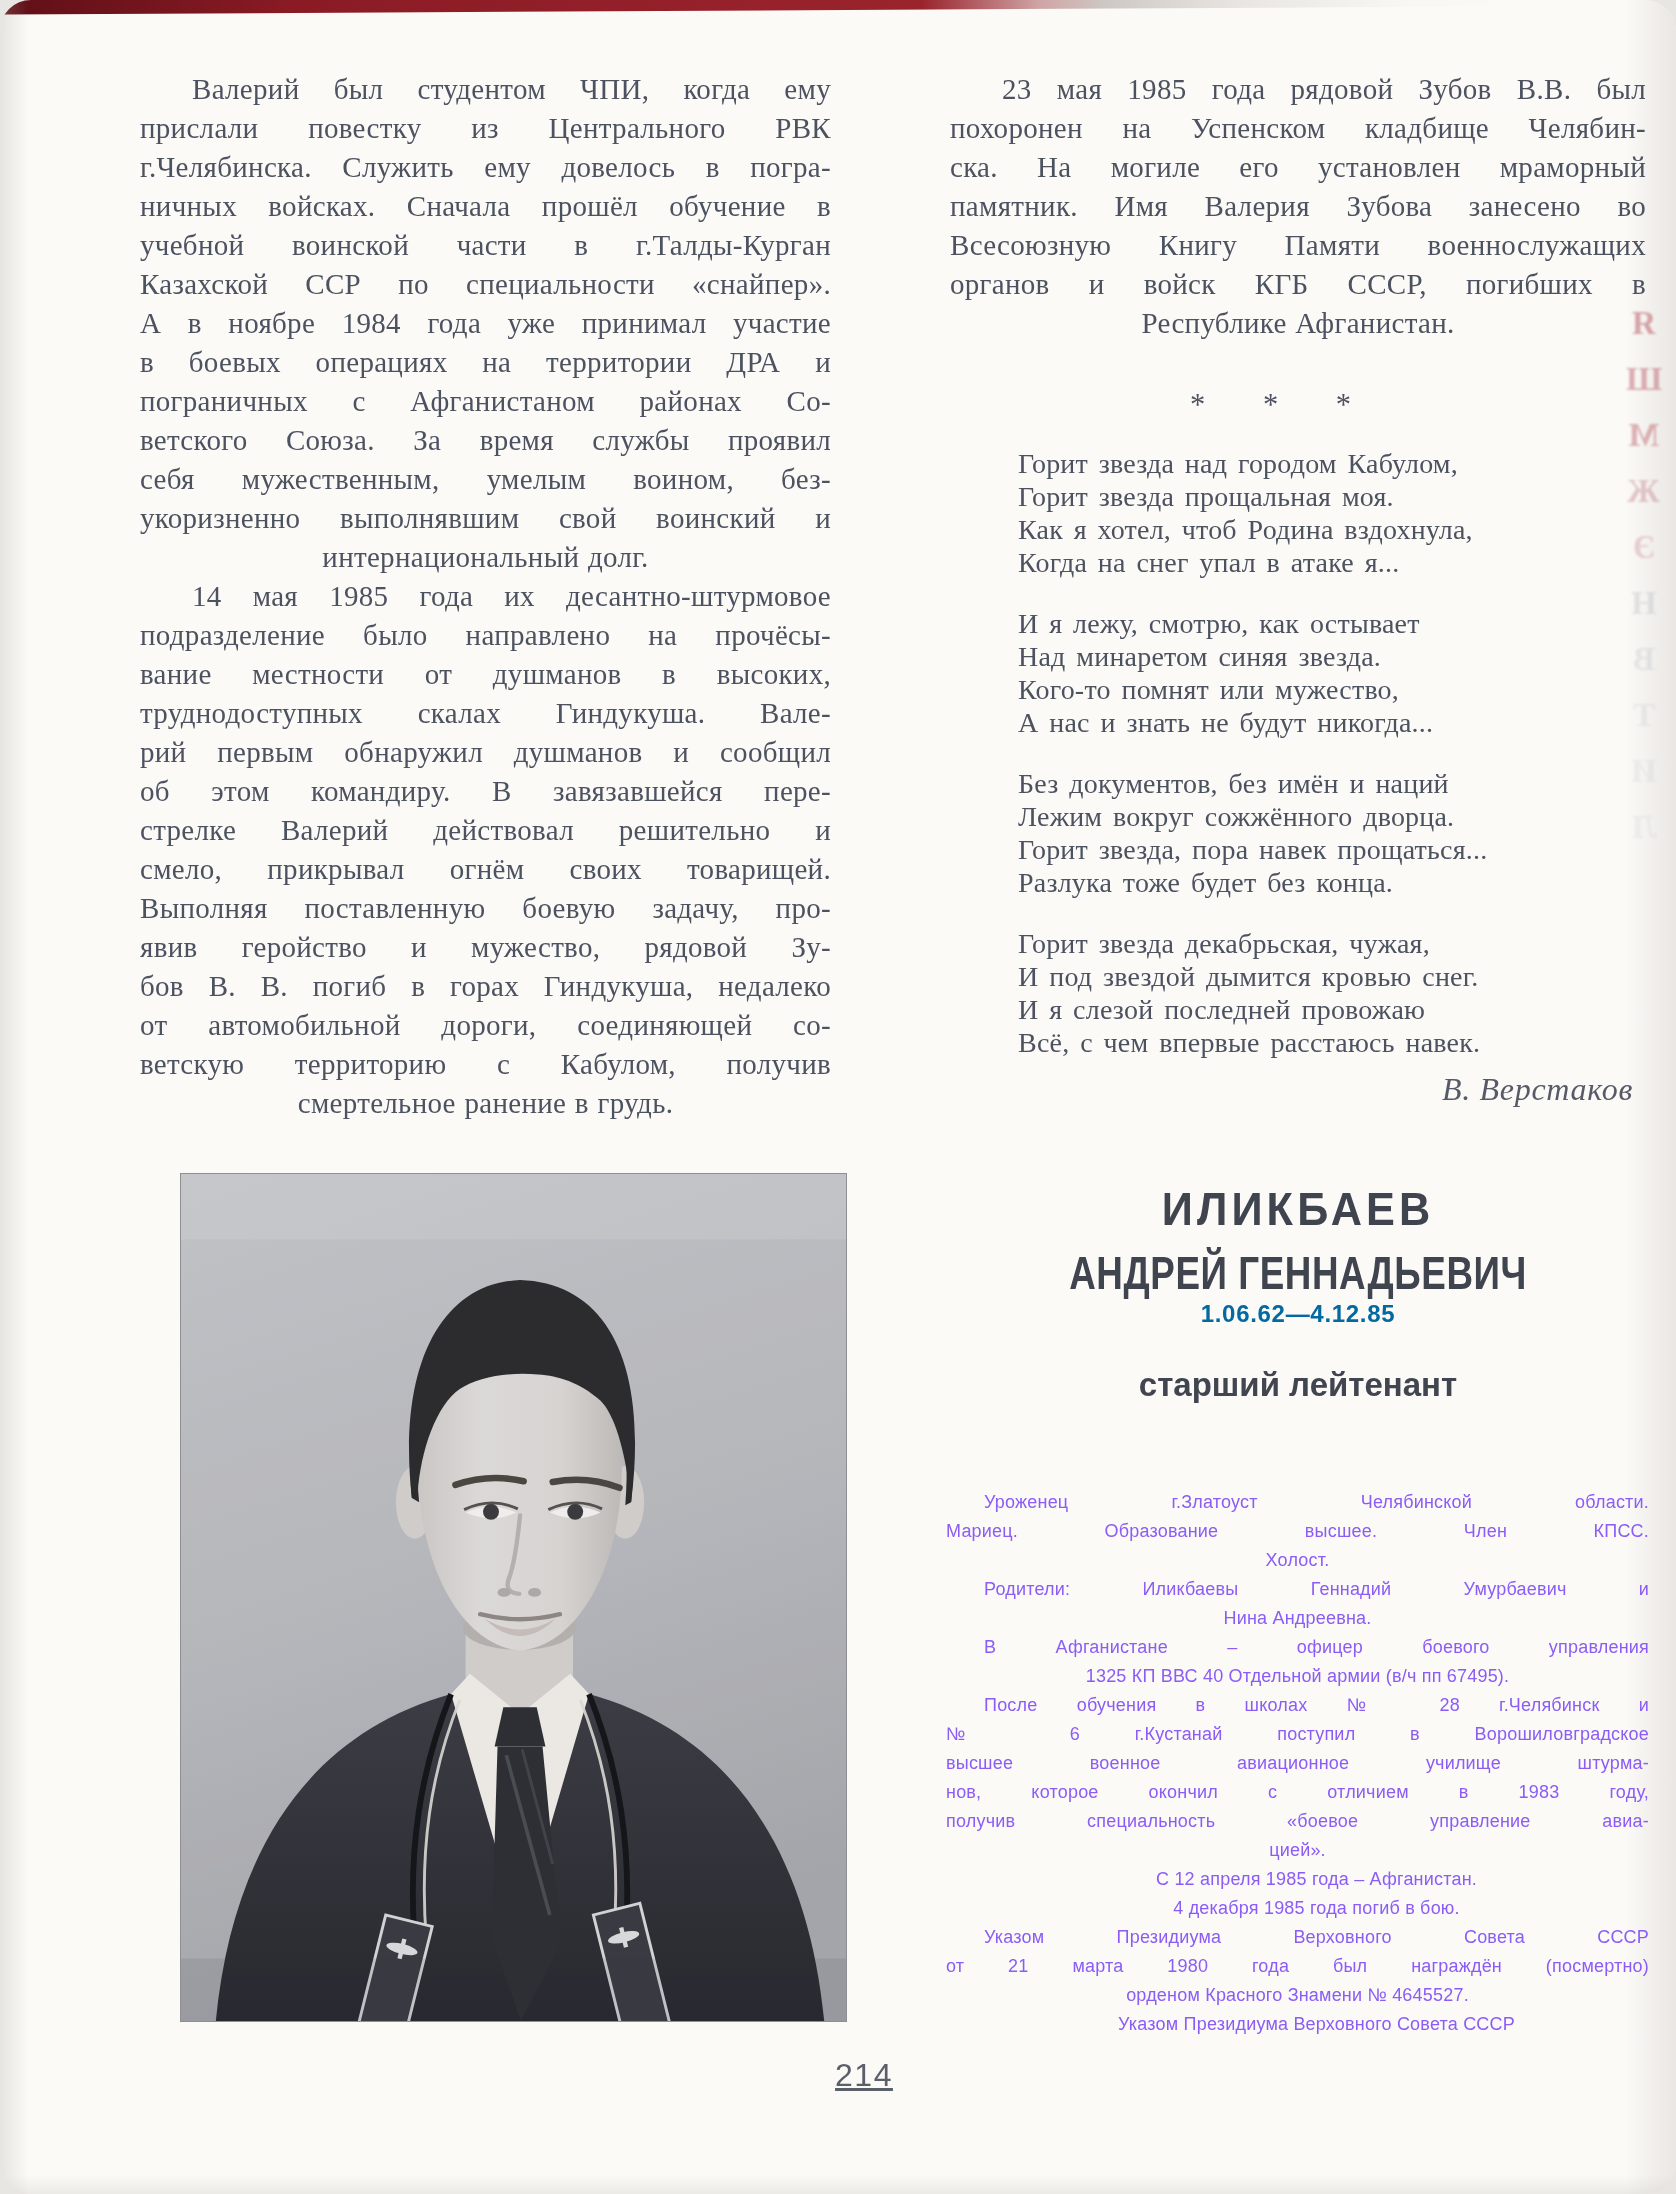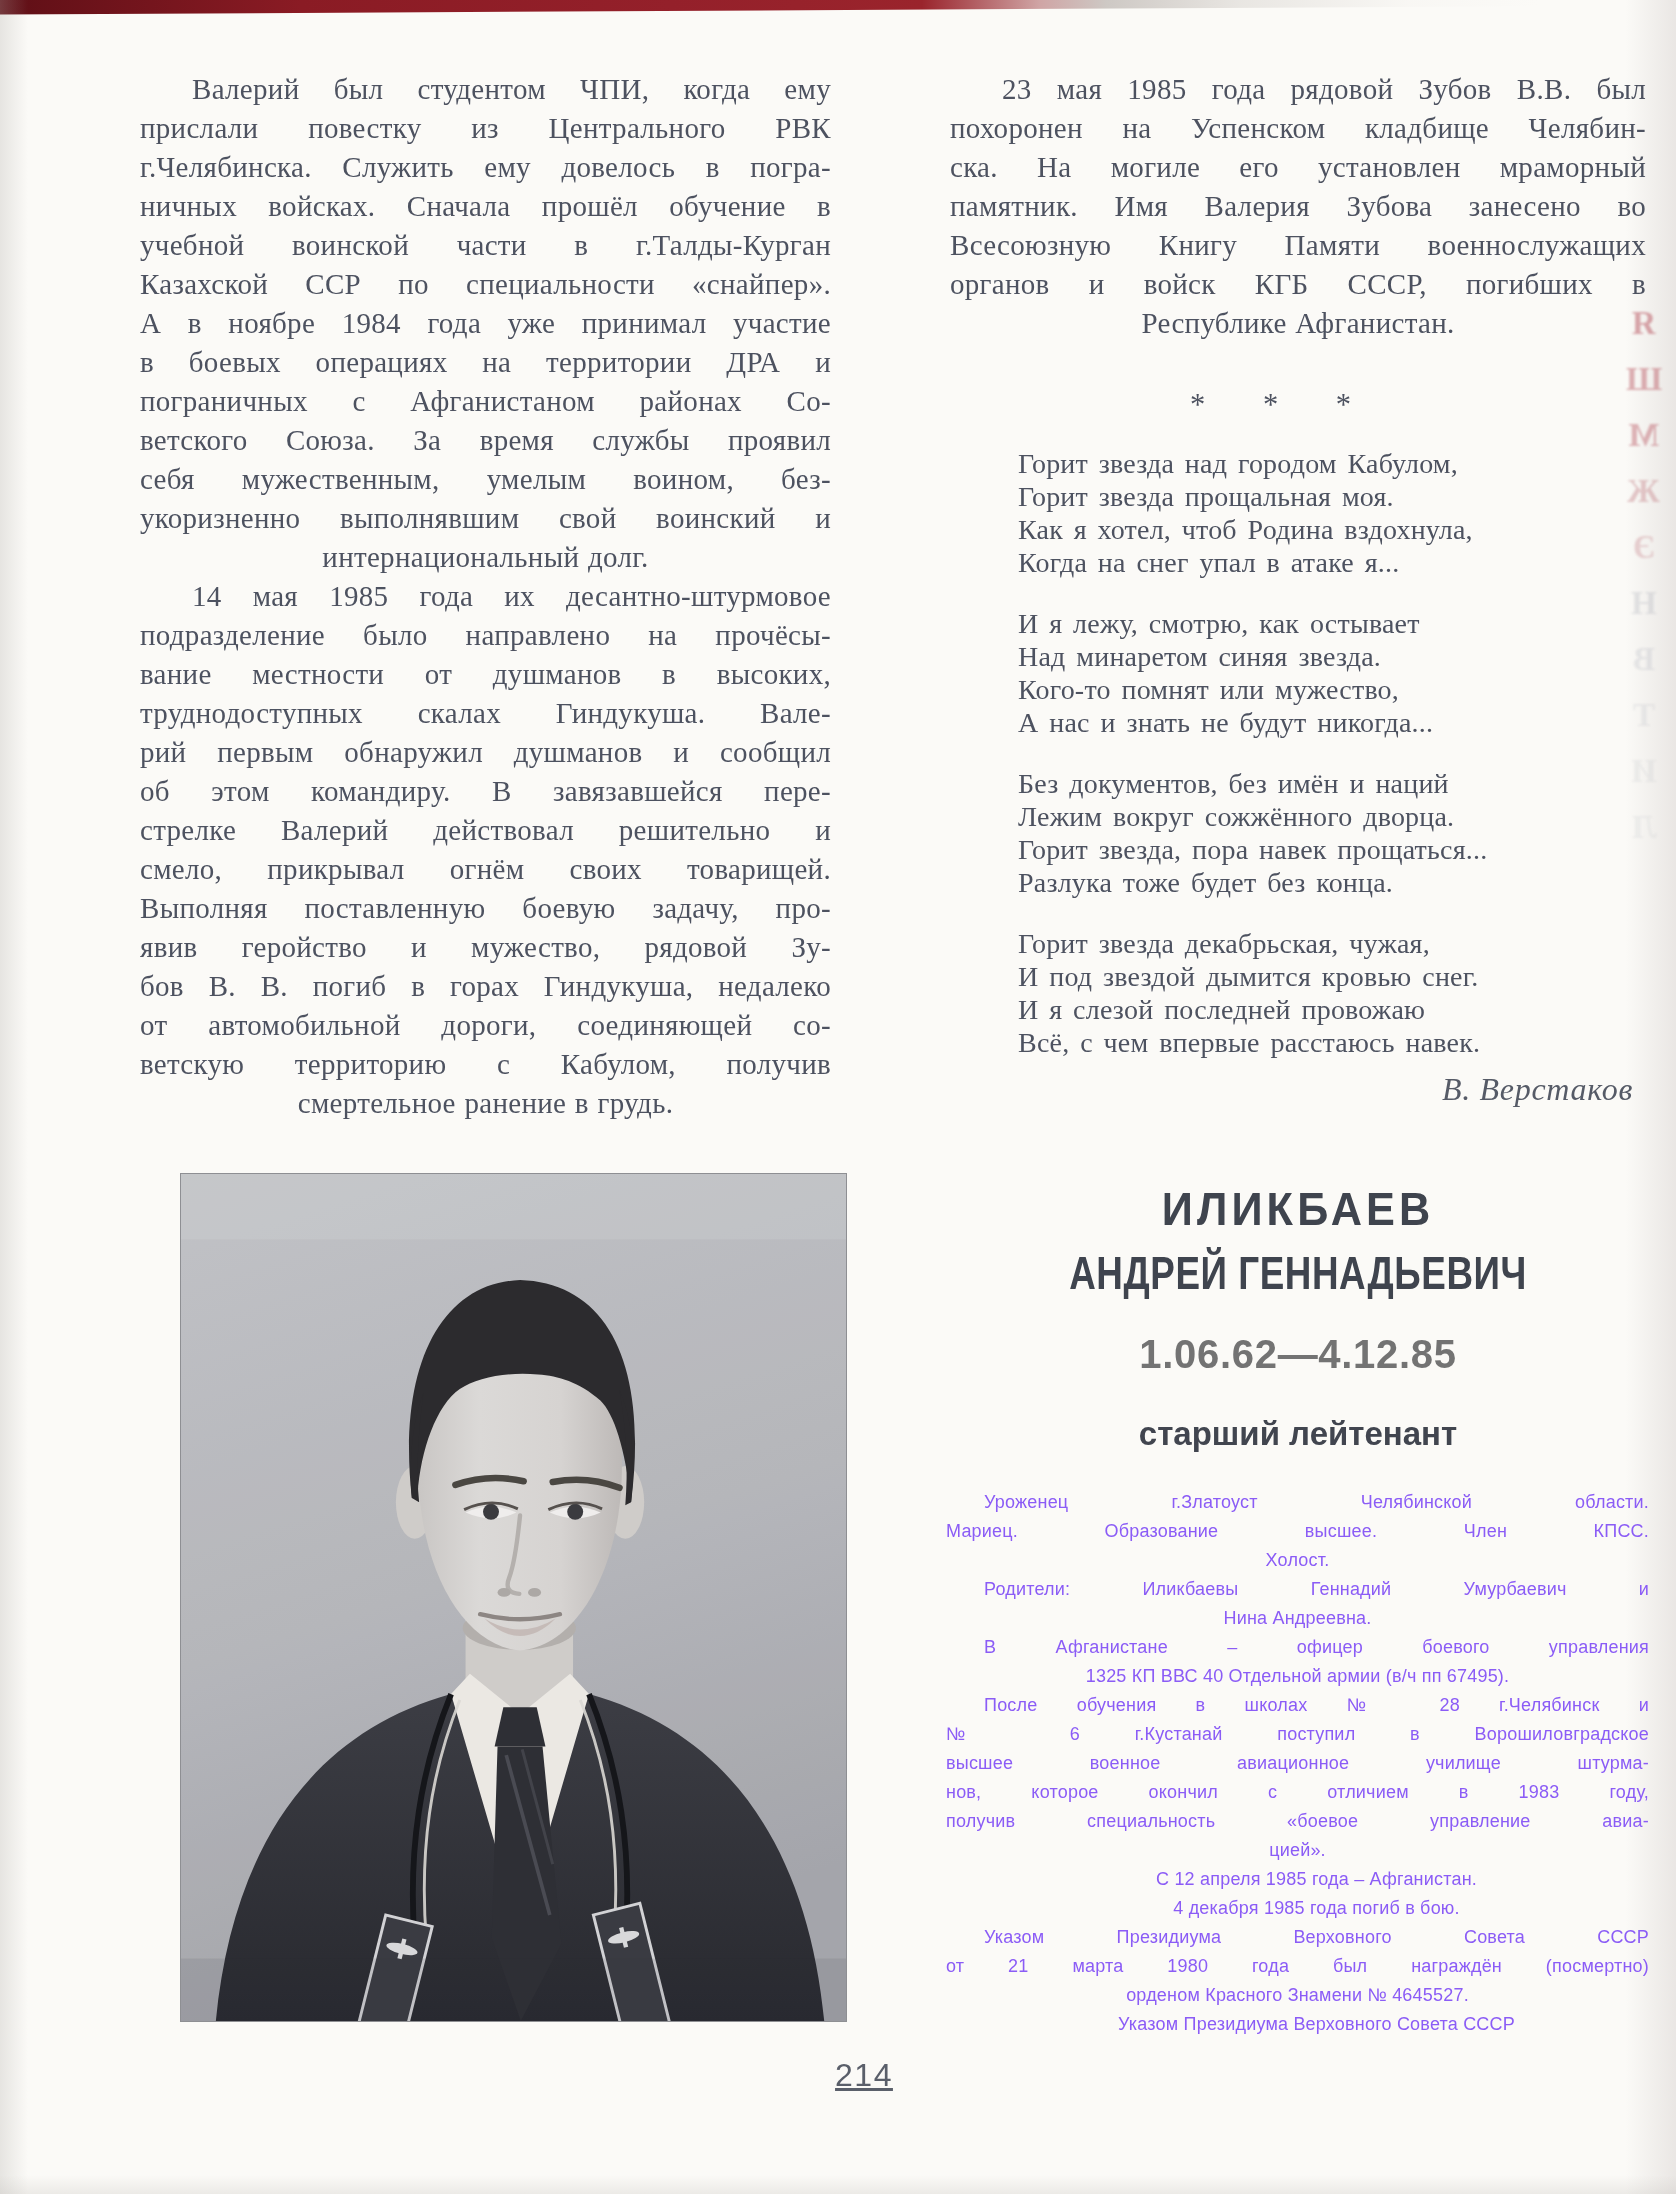--- a/index.html
+++ b/index.html
@@ -2,20 +2,21 @@
 <html style="font-size:11.6px"><head>
 <meta charset="utf-8">
 <style>
   html,body{margin:0;padding:0;background:#e8e6e2;}
   .page{
     position:relative;
     width:1676px;height:2194px;
     background:#fbfaf7;
     overflow:hidden;
     font-family:"Liberation Serif", serif;
+    border-radius:31px;
   }
   
   .cover-edge{
     position:absolute;left:0;top:0;width:100%;height:14.5px;
     background:linear-gradient(to right,
       #5f0f16 0%, #8a1b24 18%, #94202a 40%, #9a242c 55%,
       rgba(154,60,64,0.45) 62%, rgba(150,140,134,0.45) 66%,
       rgba(190,184,178,0.30) 74%, rgba(230,226,222,0.12) 84%, rgba(255,255,255,0) 92%);
     clip-path:polygon(0 0,100% 0,100% 38%,0 100%);
   }
@@ -51,21 +52,21 @@
   .photo{position:absolute;left:180px;top:1173px;width:665px;height:847px;
     border:0.7px solid #8e8f93;box-shadow:inset 0 0 4.4px rgba(40,40,45,0.3);
     background:#bdbec2;}
   .photo svg{display:block;width:100%;height:100%;}
 
   
   .head{position:absolute;left:950px;top:1182px;width:696px;text-align:center;
     font-family:"Liberation Sans", sans-serif;font-weight:bold;color:#3f444e;}
   .surname{font-size:46px;letter-spacing:4.4px;display:inline-block;transform:scaleX(0.94);}
   .fullname{font-size:46px;letter-spacing:0.7px;display:inline-block;transform:scaleX(0.80);margin-top:10.2px;}
-  .dates{font-size:40px;letter-spacing:0.7px;margin-top:32px;color:#737373;}
+  .dates{font-size:24px;letter-spacing:0.7px;color:#0369a1;}
   .rank{font-size:33px;margin-top:38px;color:#41454f;}
 
   
   .bio{position:absolute;left:946px;top:1488px;width:703px;
     font-family:Liberation Sans, sans-serif;font-size:18px;line-height:29px;
     color:#8b5cf6;letter-spacing:0.2px;}
   .bio .line{min-height:29px;}
   .bio .ind{text-indent:38px;}
 
   .page-number{position:absolute;left:755px;top:2057px;width:218px;text-align:center;

